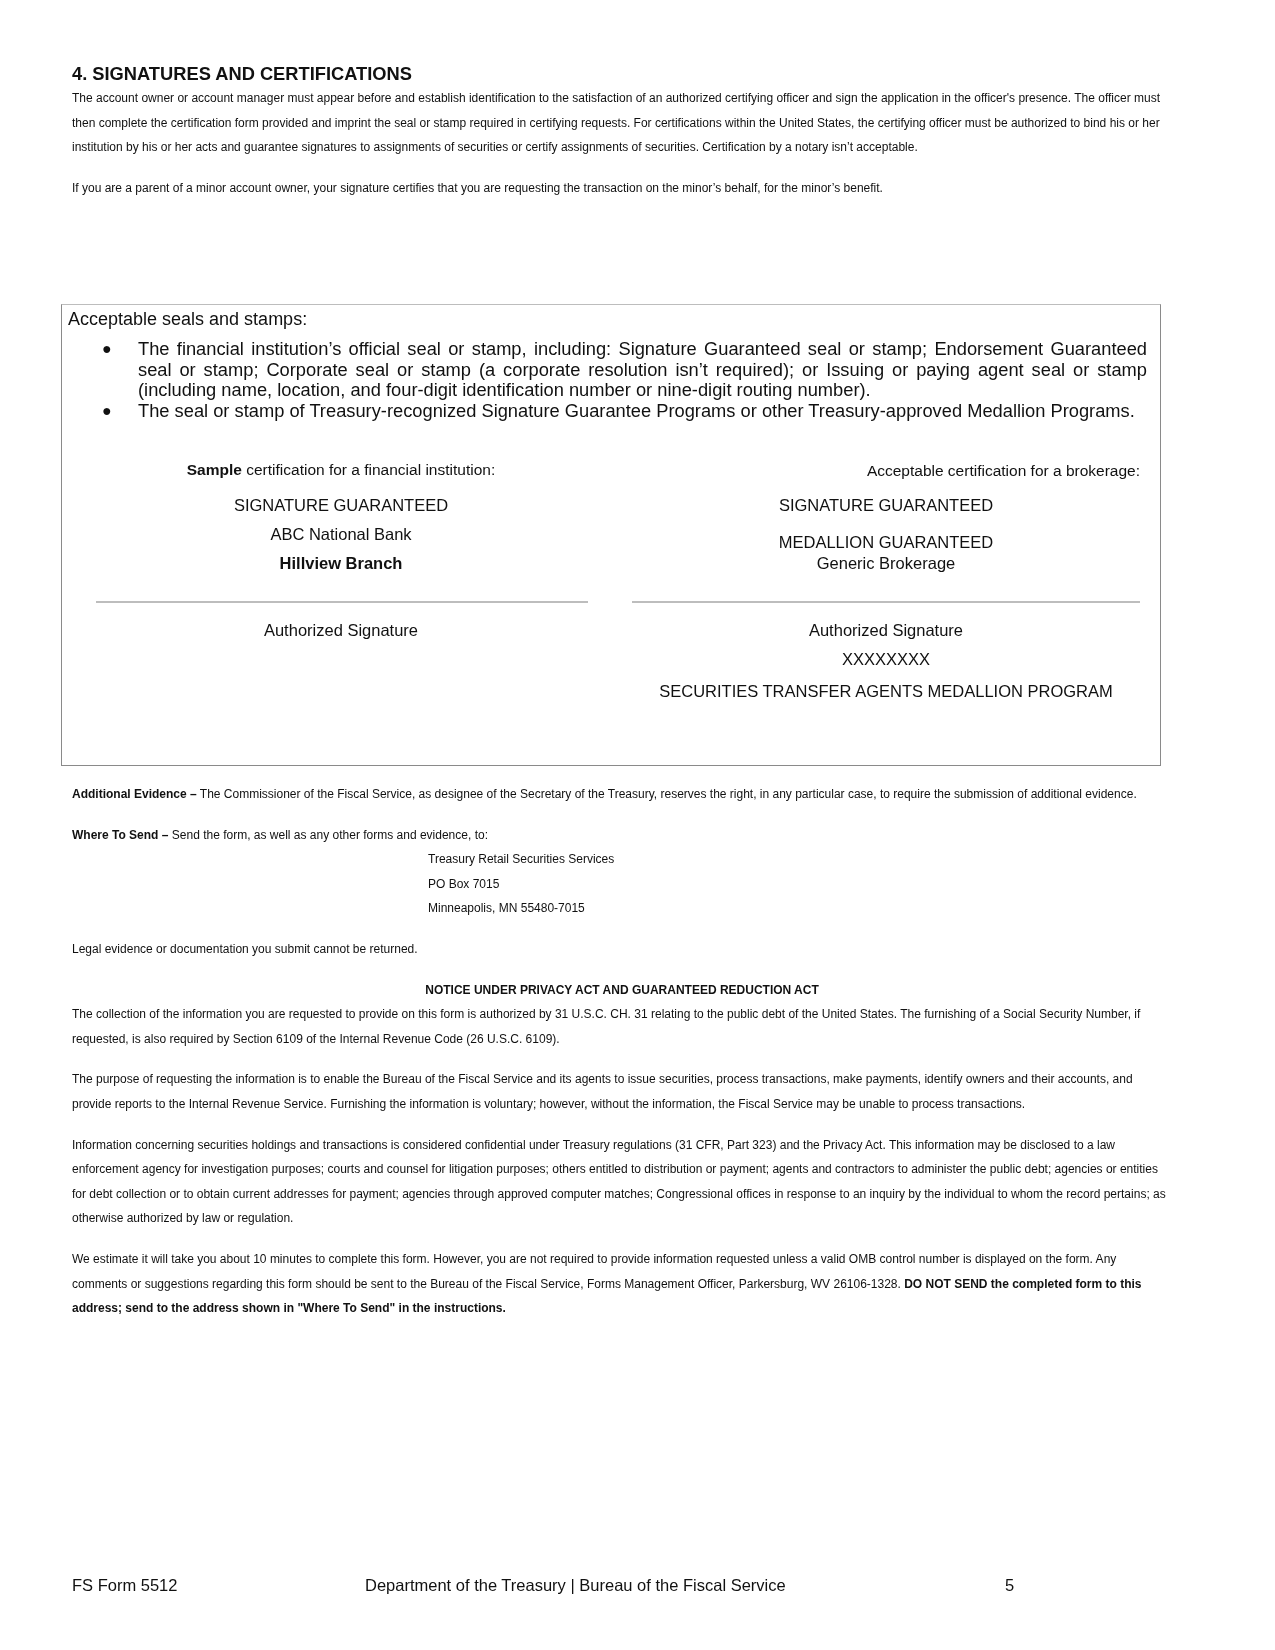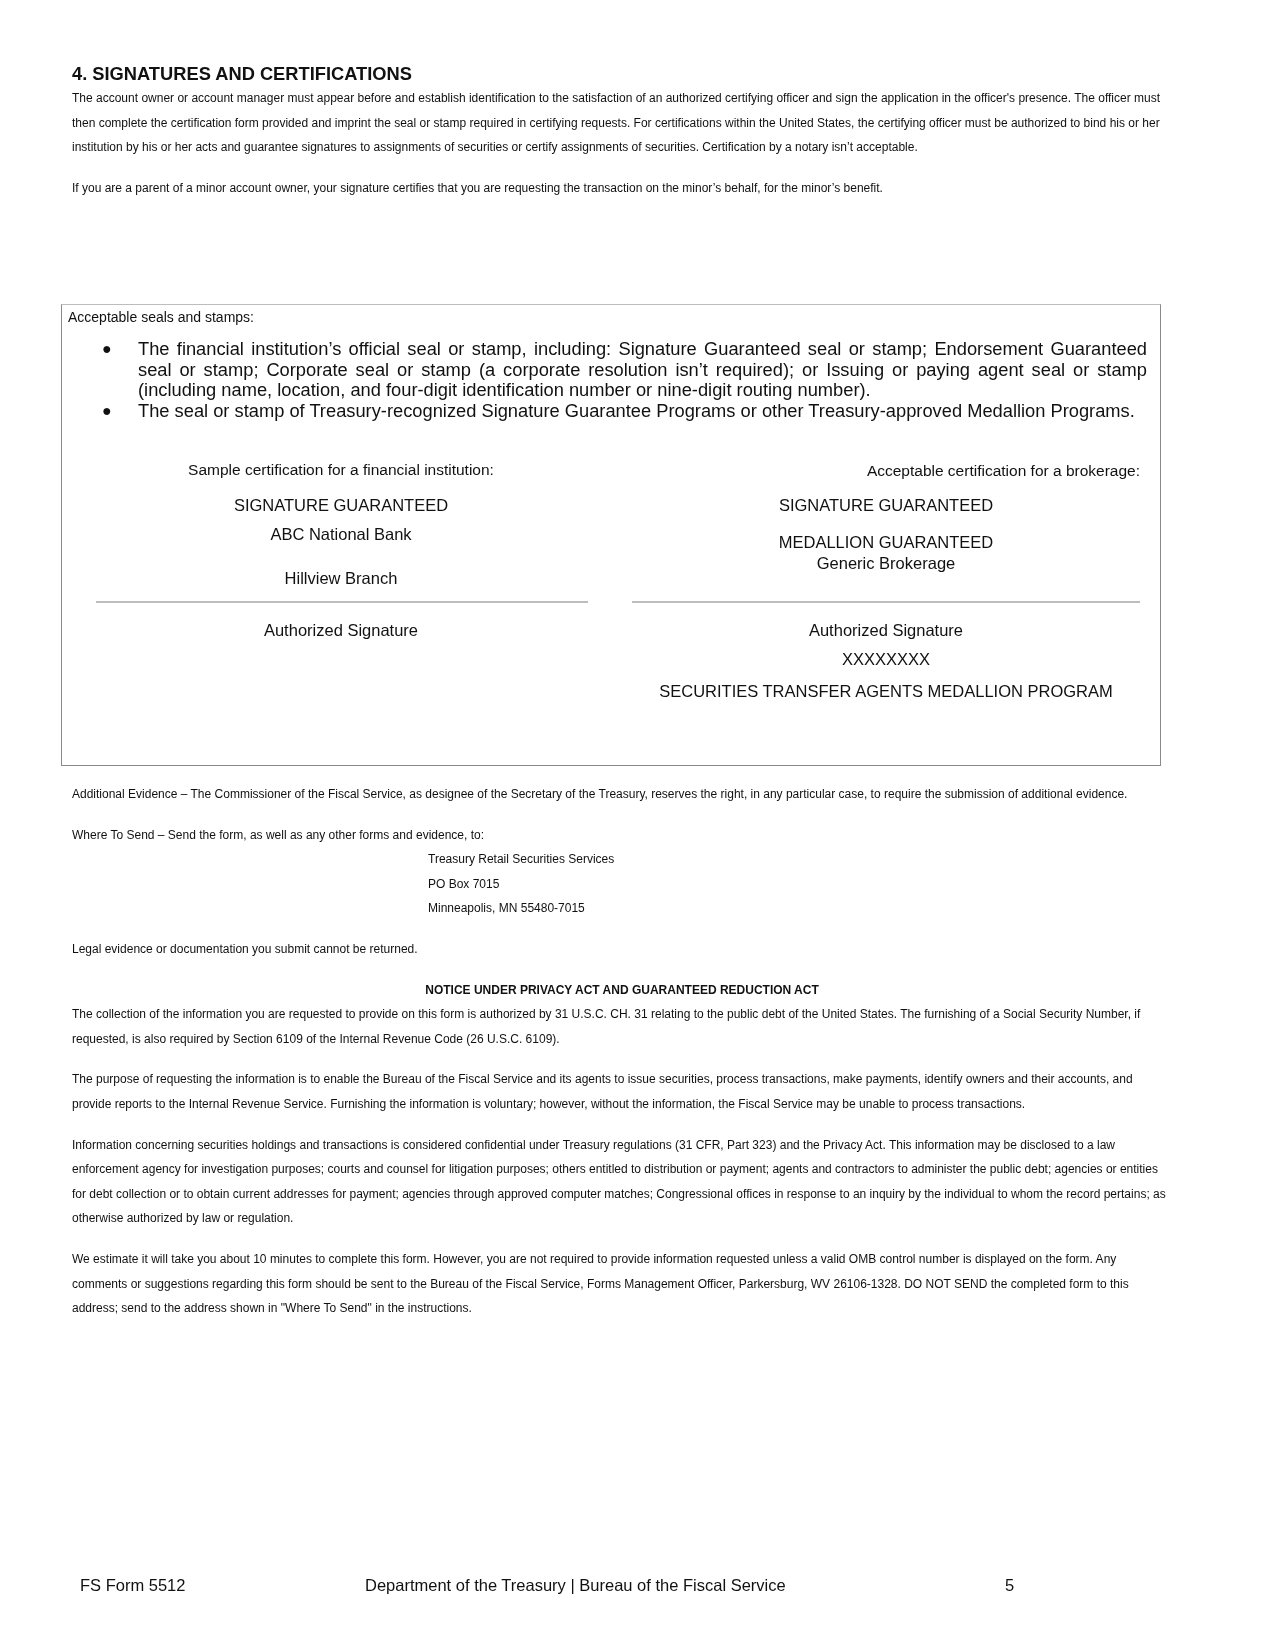--- a/index.html
+++ b/index.html
@@ -8,33 +8,33 @@
       font-family: "Liberation Sans", sans-serif; color: #111111;
     }
     .page { position: absolute; left: 72px; top: 62px; width: 1100px; }
     .p { font-size: 12px; line-height: 24.6px; margin: 0; }
     .h4 { font-weight: bold; font-size: 18.3px; line-height: 24px; margin: 0; }
     .gap { height: 16px; }
     .box {
       position: absolute; left: 61px; top: 304px; width: 1100px; height: 462px;
       border: 1.5px solid #8a8a8a; border-top-color: #bdbdbd; box-sizing: border-box;
     }
-    .box-title { position: absolute; left: 6px; top: 4px; font-size: 14px; }
+    .box-title { position: absolute; left: 6px; top: 4px; font-size: 18px; }
     .bullets { position: absolute; left: 40px; top: 34px; width: 1045px; font-size: 18.3px; line-height: 20.5px; }
     .bullet { display: flex; text-align: justify; }
     .bullet .dot { width: 36px; flex: none; font-size: 16px; }
     .bullet .txt { flex: 1; }
     .col { position: absolute; text-align: center; font-size: 16.5px; }
     .col div { position: absolute; left: 0; right: 0; }
     .col .cap { font-size: 15.5px; }
     .sigline { position: absolute; height: 2px; background: #bdbdbd; }
     .addr { margin-left: 356px; }
     .center { text-align: center; font-weight: bold; }
     .footer { position: absolute; top: 1576px; font-size: 16.5px; }
-    b { font-weight: normal; }
+    b { font-weight: bold; }
   </style>
 </head>
 <body>
 
 <div class="page">
   <p class="h4">4.  SIGNATURES AND CERTIFICATIONS</p>
   <p class="p" style="width:1095px">The account owner or account manager must appear before and establish identification to the satisfaction of an authorized certifying officer and sign the application in the officer's presence.  The officer must then complete the certification form provided and imprint the seal or stamp required in certifying requests.  For certifications within the United States, the certifying officer must be authorized to bind his or her institution by his or her acts and guarantee signatures to assignments of securities or certify assignments of securities.  Certification by a notary isn’t acceptable.</p>
   <div class="gap"></div>
   <p class="p" style="width:1090px">If you are a parent of a minor account owner, your signature certifies that you are requesting the transaction on the minor’s behalf, for the minor’s benefit.</p>
 </div>
@@ -49,21 +49,21 @@
     <div class="bullet">
       <span class="dot">●</span>
       <span class="txt">The seal or stamp of Treasury-recognized Signature Guarantee Programs or other Treasury-approved Medallion Programs.</span>
     </div>
   </div>
 
   <div class="col" style="left:34px; width:490px; top:0; height:460px;">
     <div class="cap" style="top:156px;"><b>Sample</b><span> certification for a financial institution:</span></div>
     <div style="top:191px;">SIGNATURE GUARANTEED</div>
     <div style="top:220px;">ABC National Bank</div>
-    <div style="top:264px;">Hillview Branch</div>
+    <div style="top:249px;font-weight:bold;">Hillview Branch</div>
     <div style="top:316px;">Authorized Signature</div>
   </div>
   <div class="sigline" style="left:34px; width:492px; top:296px;"></div>
 
   <div class="col" style="left:570px; width:508px; top:0; height:460px;">
     <div class="cap" style="top:157px;text-align:right;">Acceptable certification for a brokerage:</div>
     <div style="top:191px;">SIGNATURE GUARANTEED</div>
     <div style="top:228px;">MEDALLION GUARANTEED</div>
     <div style="top:249px;">Generic Brokerage</div>
     <div style="top:316px;">Authorized Signature</div>
@@ -86,15 +86,15 @@
   <p class="p center">NOTICE UNDER PRIVACY ACT AND GUARANTEED REDUCTION ACT</p>
   <p class="p" style="width:1085px">The collection of the information you are requested to provide on this form is authorized by 31 U.S.C. CH. 31 relating to the public debt of the United States.  The furnishing of a Social Security Number, if requested, is also required by Section 6109 of the Internal Revenue Code (26 U.S.C. 6109).</p>
   <div class="gap"></div>
   <p class="p" style="width:1080px">The purpose of requesting the information is to enable the Bureau of the Fiscal Service and its agents to issue securities, process transactions, make payments, identify owners and their accounts, and provide reports to the Internal Revenue Service.  Furnishing the information is voluntary; however, without the information, the Fiscal Service may be unable to process transactions.</p>
   <div class="gap"></div>
   <p class="p" style="width:1095px">Information concerning securities holdings and transactions is considered confidential under Treasury regulations (31 CFR, Part 323) and the Privacy Act.  This information may be disclosed to a law enforcement agency for investigation purposes; courts and counsel for litigation purposes; others entitled to distribution or payment; agents and contractors to administer the public debt; agencies or entities for debt collection or to obtain current addresses for payment; agencies through approved computer matches; Congressional offices in response to an inquiry by the individual to whom the record pertains; as otherwise authorized by law or regulation.</p>
   <div class="gap"></div>
   <p class="p" style="width:1090px"><span>We estimate it will take you about 10 minutes to complete this form.  However, you are not required to provide information requested unless a valid OMB control number is displayed on the form.  Any comments or suggestions regarding this form should be sent to the Bureau of the Fiscal Service, Forms Management Officer, Parkersburg, WV 26106-1328.  </span><b>DO NOT SEND the completed form to this address; send to the address shown in "Where To Send" in the instructions.</b></p>
 </div>
 
-<div class="footer" style="left:80px;">FS Form 5512</div>
+<div class="footer" style="left:72px;">FS Form 5512</div>
 <div class="footer" style="left:365px;">Department of the Treasury | Bureau of the Fiscal Service</div>
 <div class="footer" style="left:1005px;">5</div>
 
 </body></html>

